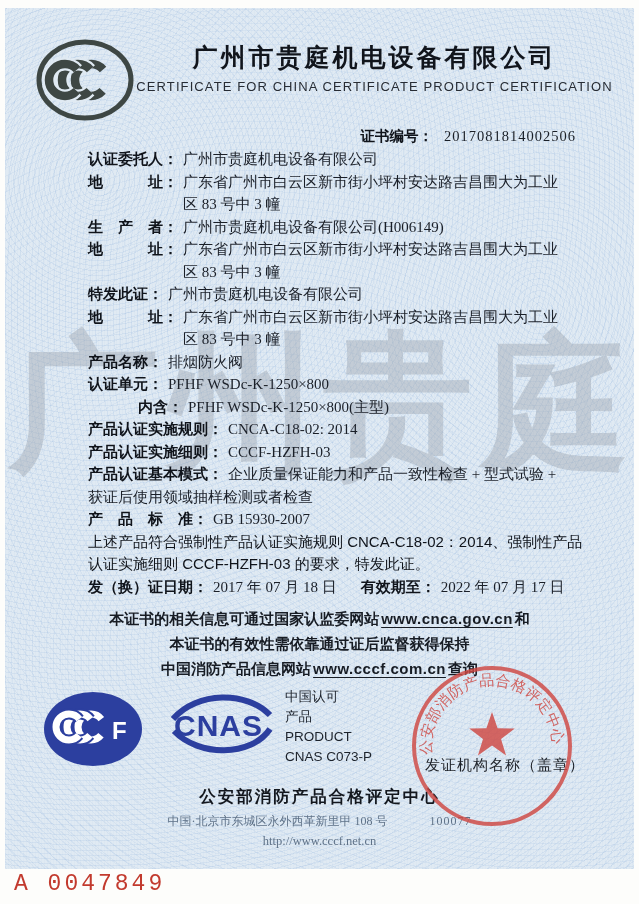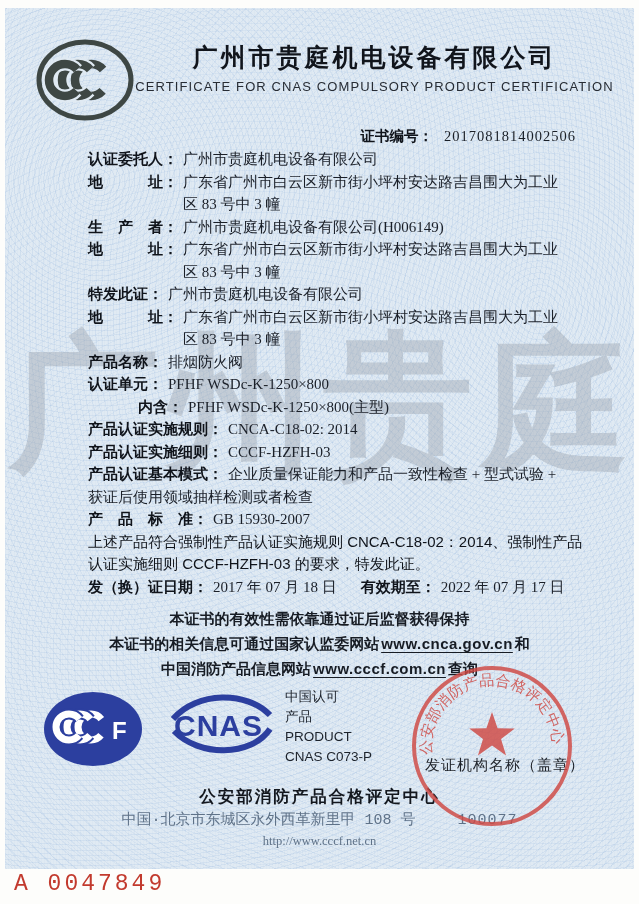--- a/index.html
+++ b/index.html
@@ -53,21 +53,21 @@
   .logorow{ position:relative; height:100px; margin-top:2px; }
   .cccf-logo{ position:absolute; left:35px; top:4px; }
   .cnas-logo{ position:absolute; left:166px; top:6px; }
   .cnas-caption{ position:absolute; left:280px; top:4px; font-size:13.5px; line-height:20px; color:#1c222b; }
 
   .seal{ position:absolute; left:402px; top:653px; z-index:5; opacity:.82; }
   .seal-label{ position:absolute; left:420px; top:748px; z-index:4; font-size:15px; letter-spacing:1px;
                font-family:"Liberation Serif", serif; color:#1d2128; }
 
   .org{ margin-top:2px; text-align:center; font-size:16.5px; line-height:22px; font-weight:bold; letter-spacing:2px; color:#13171e; }
-  .addr{ margin-top:6px; text-align:center; font-size:15px; line-height:16px; color:#5f7288; font-family:Liberation Mono, monospace; }
+  .addr{ margin-top:6px; text-align:center; font-size:12px; line-height:16px; color:#5f7288; font-family:Liberation Serif, serif; }
   .addr .post{ margin-left:42px; letter-spacing:1px; }
   .site{ margin-top:4px; text-align:center; font-size:12.5px; line-height:16px; color:#5f7288; font-family:"Liberation Serif", serif; }
 
   .serial{ position:absolute; left:14px; top:869px; font-size:23px; line-height:30px; letter-spacing:3px;
            color:#c23a2e; font-family:"Liberation Mono", monospace;text-align:center; }
 </style>
 </head>
 <body>
 
 <div class="page">
@@ -85,21 +85,21 @@
       <circle cx="56" cy="44" r="16" fill="none" stroke="#3e4744" stroke-width="8.5" stroke-dasharray="76.5 24" stroke-dashoffset="-12"></circle>
       <circle cx="43" cy="44" r="16" fill="none" stroke="#e0eaf3" stroke-width="13" stroke-dasharray="76.5 24" stroke-dashoffset="-12"></circle>
       <circle cx="43" cy="44" r="16" fill="none" stroke="#3e4744" stroke-width="8.5" stroke-dasharray="76.5 24" stroke-dashoffset="-12"></circle>
       <circle cx="30" cy="44" r="16" fill="none" stroke="#e0eaf3" stroke-width="13" stroke-dasharray="76.5 24" stroke-dashoffset="-12"></circle>
       <circle cx="30" cy="44" r="16" fill="none" stroke="#3e4744" stroke-width="8.5" stroke-dasharray="76.5 24" stroke-dashoffset="-12"></circle>
     </svg>
 
     <div class="content">
       <div class="header">
         <div class="title">广州市贵庭机电设备有限公司</div>
-        <div class="subtitle">CERTIFICATE FOR CNAS COMPULSORY PRODUCT CERTIFICATION</div>
+        <div class="subtitle">CERTIFICATE FOR CHINA CERTIFICATE PRODUCT CERTIFICATION</div>
       </div>
 
       <div class="certno">
         <span class="lab">证书编号：</span><span class="num">2017081814002506</span>
       </div>
 
       <div class="body">
         <div class="row">
           <span class="lab">认证委托人：</span><span class="val">广州市贵庭机电设备有限公司</span>
         </div>
@@ -148,22 +148,22 @@
           <div>认证实施细则 CCCF-HZFH-03 的要求，特发此证。</div>
         </div>
 
 
         <div class="row">
           <span class="lab">发（换）证日期：</span><span class="val">2017 年 07 月 18 日</span><span class="lab gap">有效期至：</span><span class="val">2022 年 07 月 17 日</span>
         </div>
       </div>
 
       <div class="notices">
+        <div><span>本证书的相关信息可通过国家认监委网站</span><span class="url">www.cnca.gov.cn</span><span>和</span></div>
         <div>本证书的有效性需依靠通过证后监督获得保持</div>
-        <div><span>本证书的相关信息可通过国家认监委网站</span><span class="url">www.cnca.gov.cn</span><span>和</span></div>
         <div><span>中国消防产品信息网站</span><span class="url">www.cccf.com.cn</span><span>查询</span></div>
       </div>
 
       <div class="logorow">
         <svg class="cccf-logo" width="106" height="84" viewBox="0 0 106 84">
           <ellipse cx="53" cy="42" rx="49" ry="37" fill="#2c3f9f"></ellipse>
           <circle cx="51" cy="40" r="13" fill="none" stroke="#ffffff" stroke-width="7" stroke-dasharray="63.7 18" stroke-dashoffset="-9"></circle>
           <circle cx="40" cy="40" r="13" fill="none" stroke="#2c3f9f" stroke-width="11" stroke-dasharray="63.7 18" stroke-dashoffset="-9"></circle>
           <circle cx="40" cy="40" r="13" fill="none" stroke="#ffffff" stroke-width="7" stroke-dasharray="63.7 18" stroke-dashoffset="-9"></circle>
           <circle cx="29" cy="40" r="13" fill="none" stroke="#2c3f9f" stroke-width="11" stroke-dasharray="63.7 18" stroke-dashoffset="-9"></circle>

